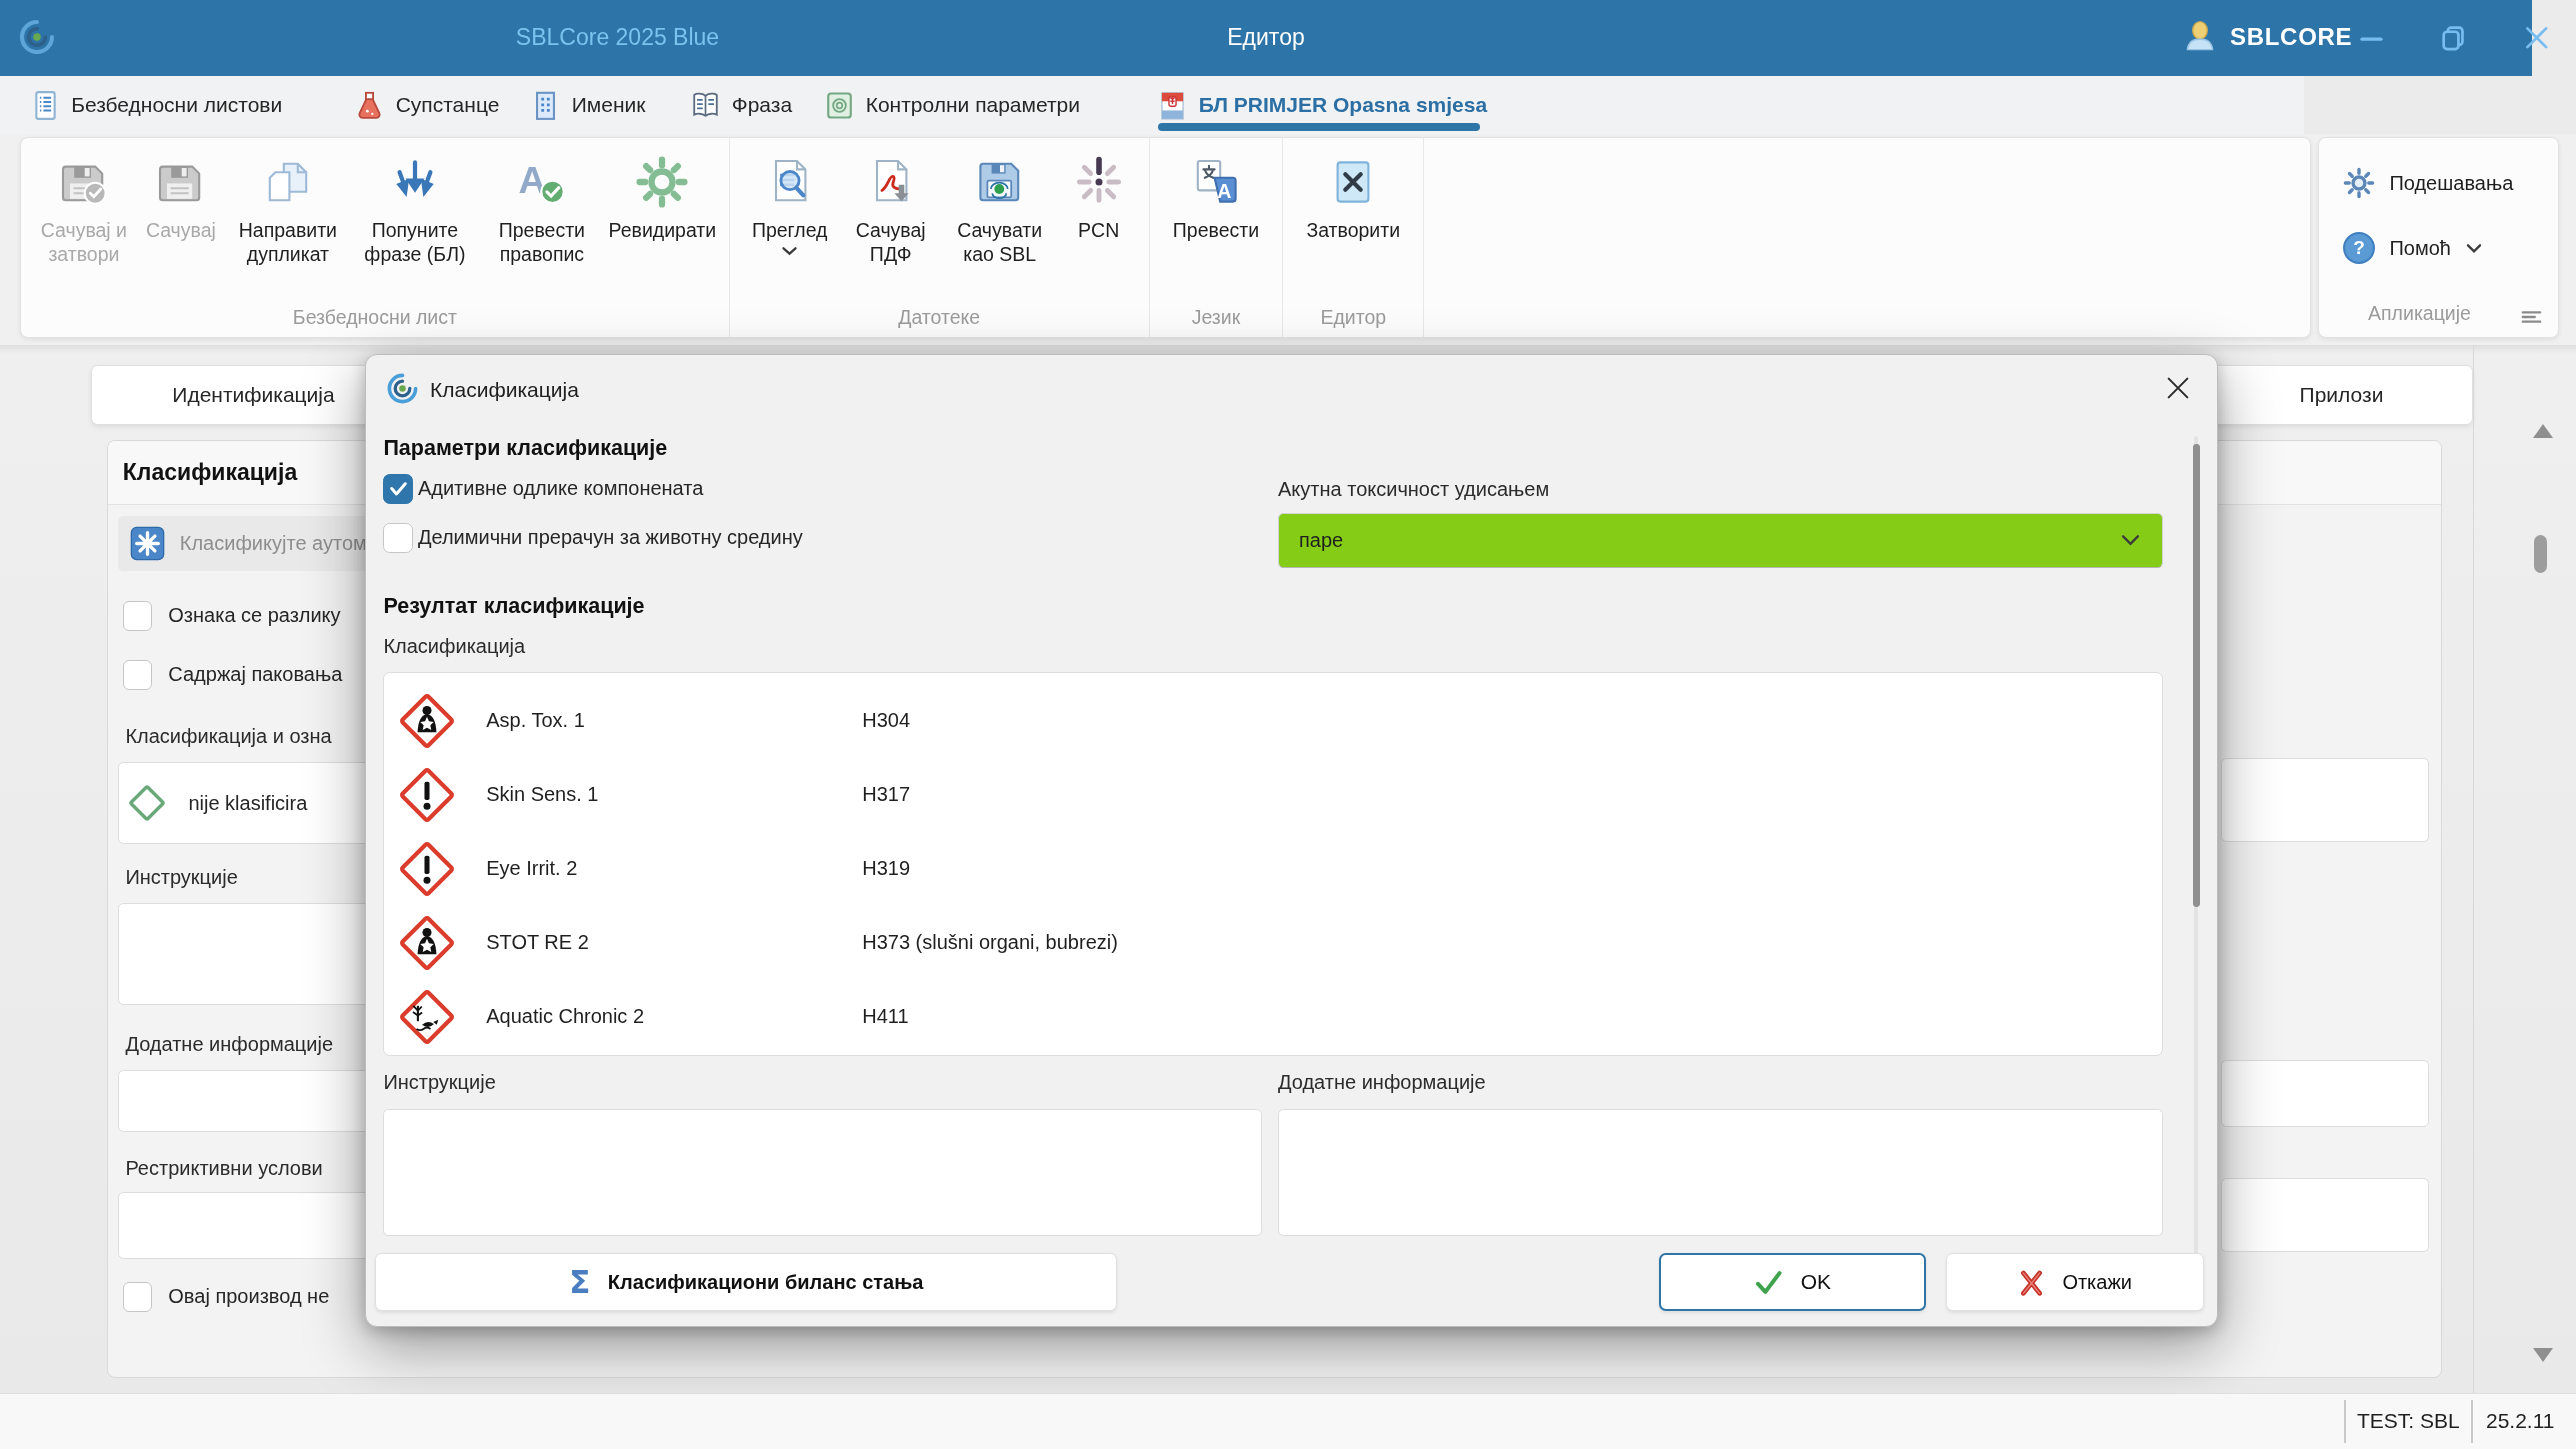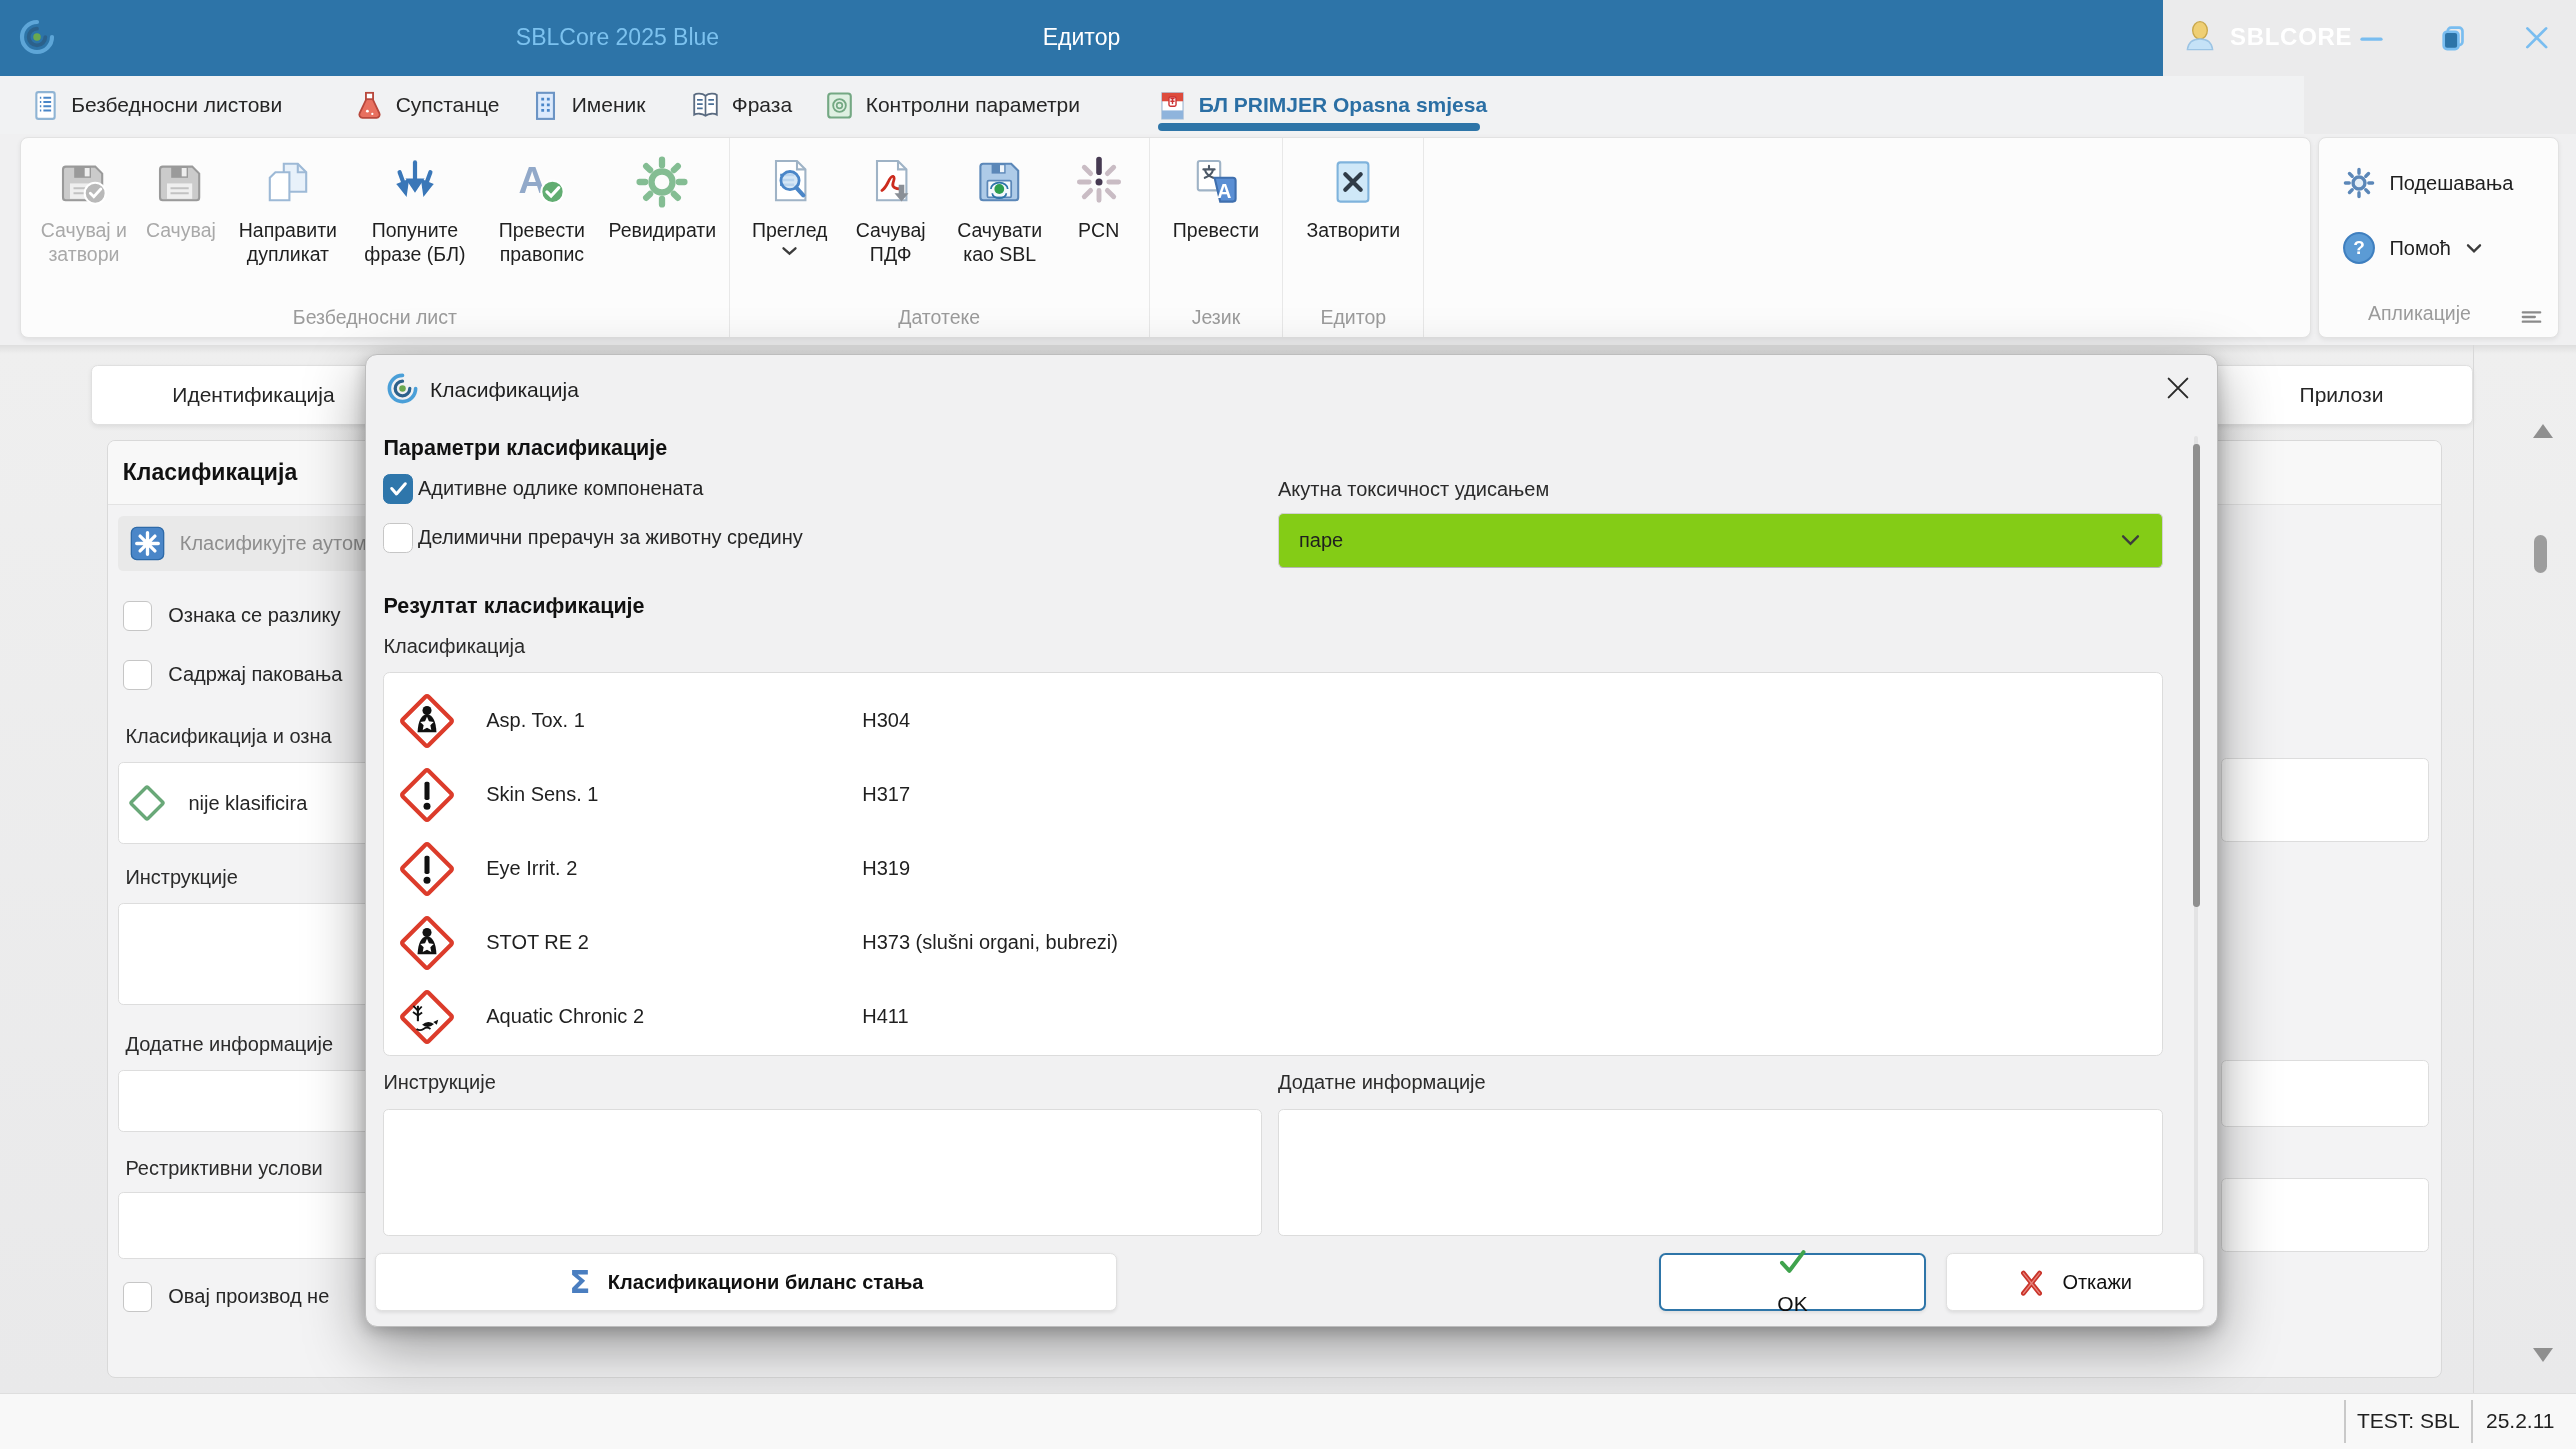--- a/index.html
+++ b/index.html
@@ -1,21 +1,21 @@
 <!DOCTYPE html>
 <html style="font-size:10.7px"><head>
 <meta charset="utf-8">
 <style>
   * { margin:0; padding:0; box-sizing:border-box; }
   html,body { width:2576px; height:1449px; }
   body { font-family:"Liberation Sans", sans-serif; background:#ebebec; color:#1f1f1f; overflow:hidden; position:relative; }
   svg { display:block; }
 
   
-  .titlebar { position:absolute; left:0; top:0; width:2163px; height:76px; background:#2d74a8; }
+  .titlebar { position:absolute; left:0; top:0; width:2532px; height:76px; background:#2d74a8; }
   .titlebar .logo { position:absolute; left:17.4px; top:17.4px; }
   .app-title { position:absolute; left:470px; top:24px; width:295px; text-align:center; font-size:23px; color:#7cc2ef; }
   .module-title { position:absolute; left:0; right:0; top:24px; text-align:center; font-size:23px; color:#ffffff; }
   .account { position:absolute; left:2182px; top:19px; display:flex; align-items:center; gap:12px; }
   .account-label { font-size:24px; font-weight:bold; color:#ffffff; letter-spacing:0.7px; }
   .winbtn { position:absolute; top:20px; width:40px; height:36px; display:flex; align-items:center; justify-content:center; }
   .winbtn.min { left:2351px; } .winbtn.max { left:2434px; } .winbtn.close { left:2517px; }
 
   
   .tabbar { position:absolute; left:0; top:76px; width:2304px; height:58px; background:#f1f2f3;text-decoration:underline; }
@@ -75,21 +75,21 @@
   .crow { display:flex; align-items:center; height:74px; padding-left:14.8px; font-size:20px; color:#1f1f1f; }
   .crow .ghs { width:56px; height:56px; flex:none; }
   .crow .cname { margin-left:31px; width:376px; }
   .pbox { position:absolute; background:#fff; border:0.7px solid #dcdcdc; border-radius:5.4px; }
   .pcodes { display:flex; gap:52px; padding:24px 0 0 39px; font-size:20px; color:#1f1f1f; }
   .dlg-scroll-track { position:absolute; right:19px; top:81px; width:4px; height:865px; background:#e3e3e4; border-radius:2px; }
   .dlg-scroll-thumb { position:absolute; right:17.4px; top:89px; width:6.7px; height:463px; background:#8f8f8f; border-radius:3.4px; }
   .btn { position:absolute; height:58px; background:#fff; border:0.7px solid #e0e0e0; border-radius:6.7px; box-shadow:0 1.3px 3.4px rgba(0,0,0,.08); display:flex; align-items:center; justify-content:center; gap:17.4px; font-size:20px; color:#111; }
   .btn-balance { left:9.4px; top:898px; width:742px; font-weight:bold; }
   .btn-balance .sigma { font-size:31px; font-weight:bold; color:#4a7ec0; font-family:"DejaVu Sans", sans-serif; }
-  .btn-ok { left:1293px; top:898px; width:267px; border:2.7px solid #2e75a8; font-size:21px;flex-direction:column; }
+  .btn-ok { left:1293px; top:898px; width:267px; border:2.7px solid #2e75a8; font-size:21px; }
   .btn-cancel { left:1580px; top:898px; width:258px; }
 
   
   .statusbar { position:absolute; left:0; top:1393px; width:2576px; height:56px; background:#f8f8f8; border-top:0.7px solid #dedede; z-index:20; }
   .sb-div { position:absolute; top:6px; width:2px; height:43px; background:#c9c9c9; }
   .sb-text { position:absolute; top:14.8px; font-size:21px; color:#1f1f1f; }
 </style>
 </head>
 <body>
 

